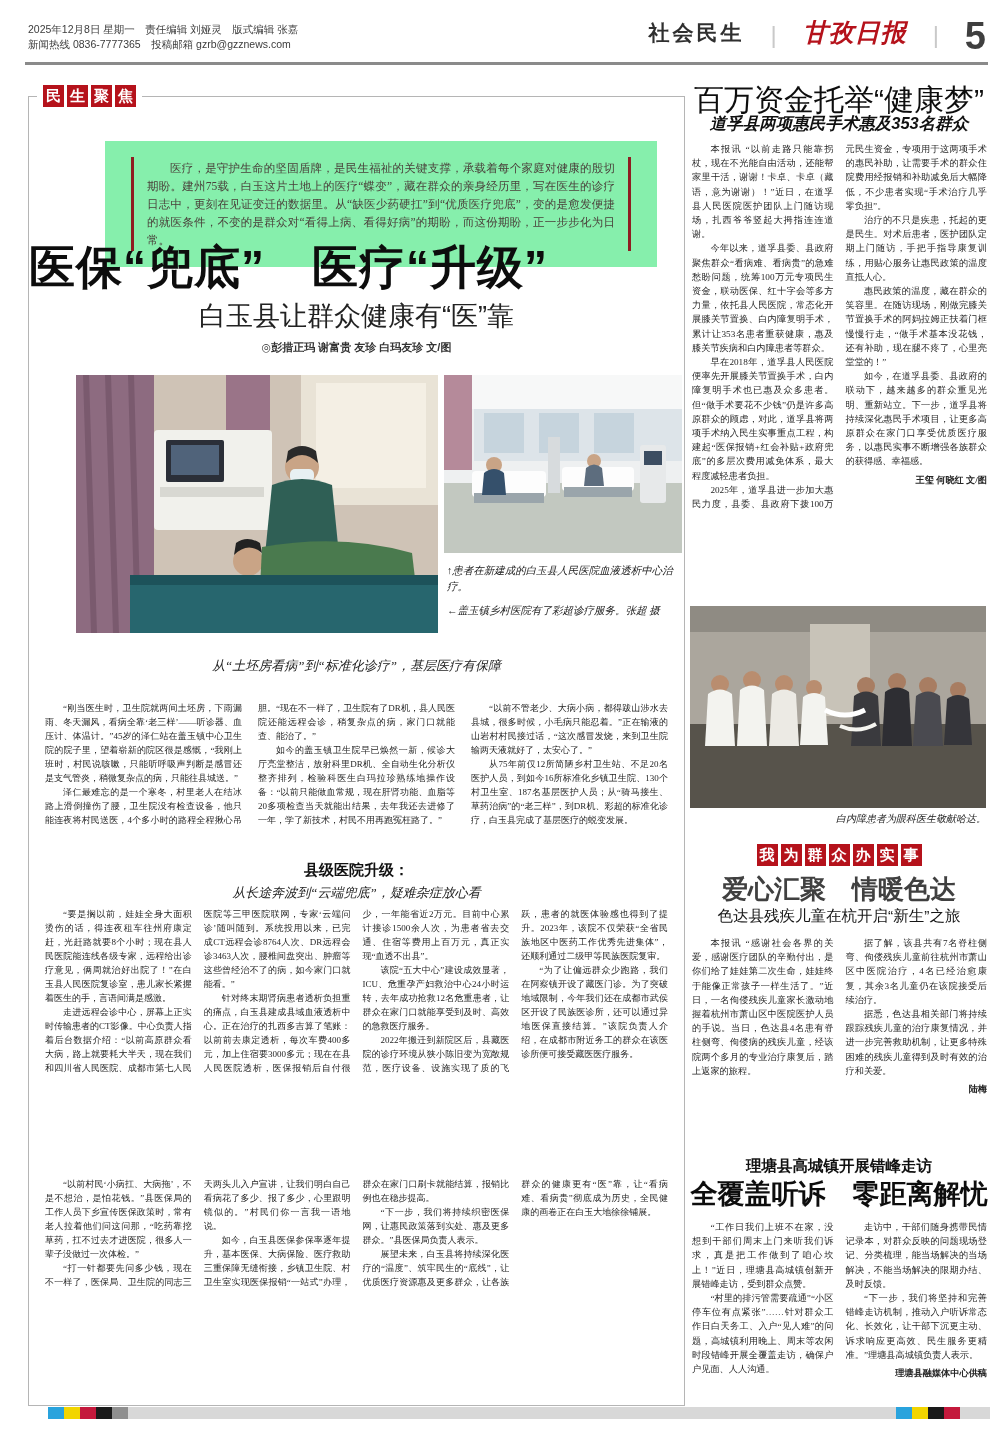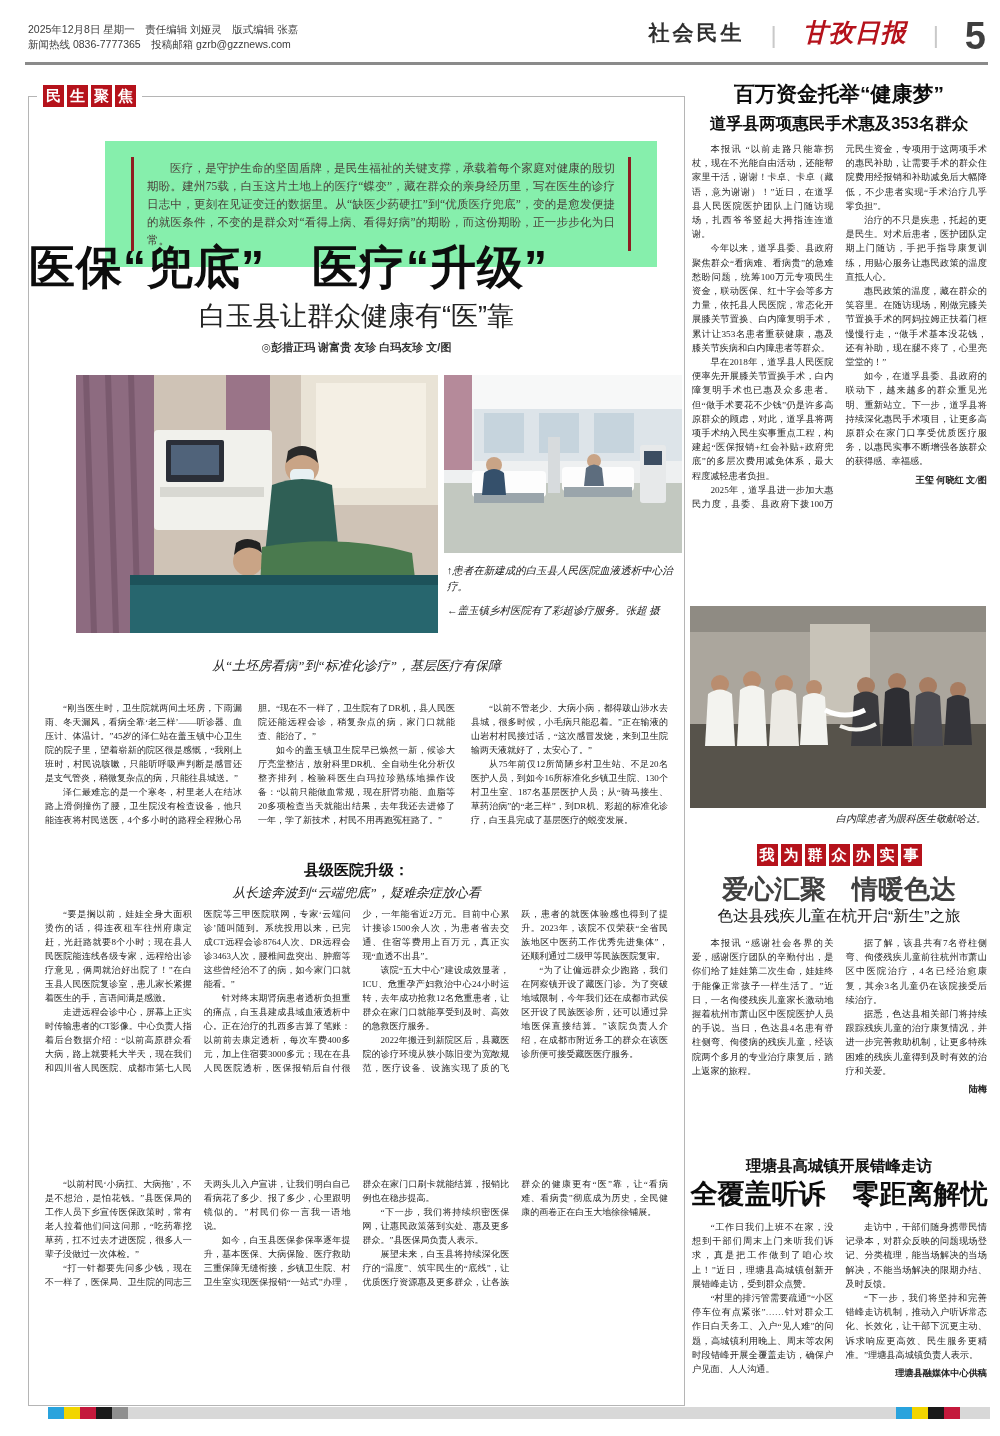--- a/index.html
+++ b/index.html
@@ -53,22 +53,22 @@
   .colbody{position:absolute;left:16px;width:623px;overflow:hidden;
            font-family:"Liberation Serif","DejaVu Serif",serif;font-size:9px;line-height:14px;
            color:#262626;text-align:justify;}
   .colbody p{margin:0;text-indent:2em;}
   .sec1-body{top:604px;height:154px;column-count:3;column-gap:16px;}
   .sec2-body{top:810px;height:216px;column-count:4;column-gap:12px;}
   .sec3-body{top:1080px;height:220px;column-count:4;column-gap:12px;}
 
   
   .rtitle,.rsub,.rkicker{position:absolute;left:690px;width:298px;text-align:center;}
-  .artA-title{top:80px;font-size:21px;font-weight:700;color:#0d0d0d;}
-  .artA-sub{top:113px;font-size:16.5px;font-weight:700;color:#111;}
+  .artA-title{top:80px;font-size:30px;font-weight:400;color:#0d0d0d;}
+  .artA-sub{top:113px;font-size:16.5px;font-weight:700;color:#111;font-style:italic;}
   .rbody{position:absolute;left:692px;width:295px;overflow:hidden;column-count:2;column-gap:12px;
          font-family:"Liberation Serif","DejaVu Serif",serif;font-size:9.2px;line-height:14.2px;
          color:#262626;text-align:justify;}
   .rbody p{margin:0;text-indent:2em;}
   .rbody p.sign{text-indent:0;text-align:right;font-weight:700;margin-top:4px;}
   .artA-body{top:142px;height:458px;}
 
   .photoB{left:690px;top:606px;width:296px;height:202px;}
   .photoB-cap{position:absolute;left:690px;top:812px;width:296px;text-align:right;
               font-family:"Liberation Serif","DejaVu Serif",serif;font-style:italic;

